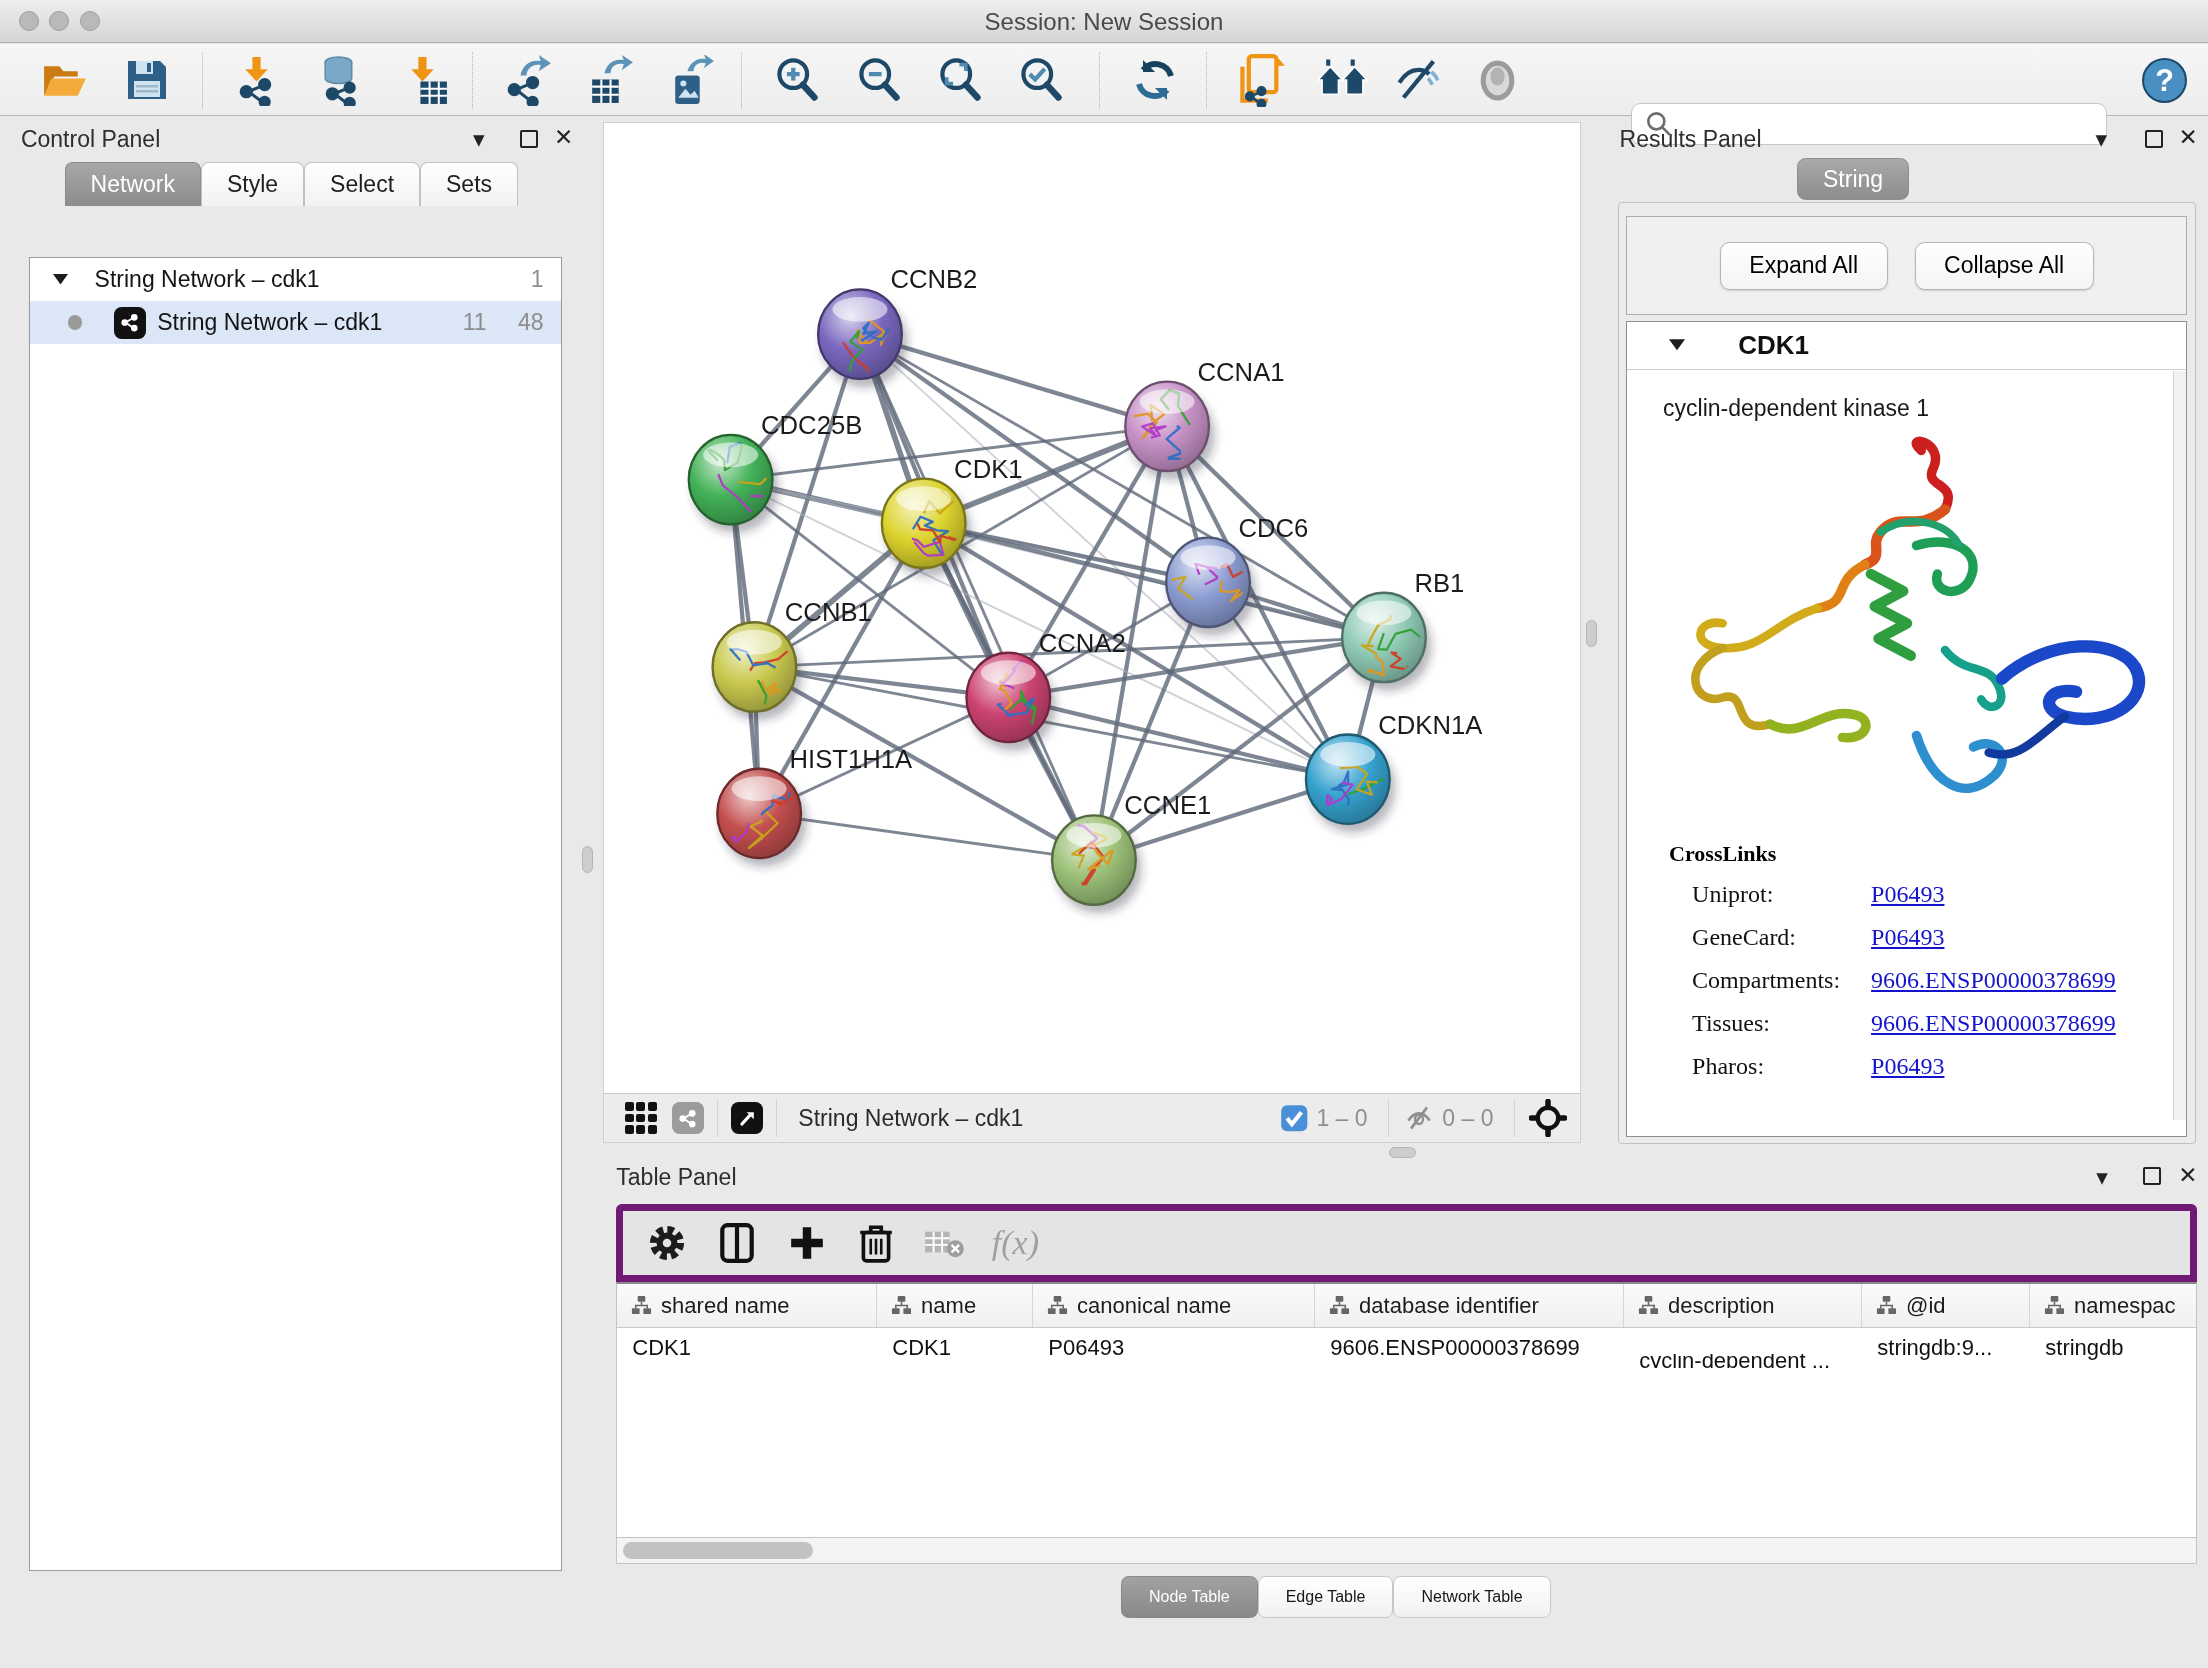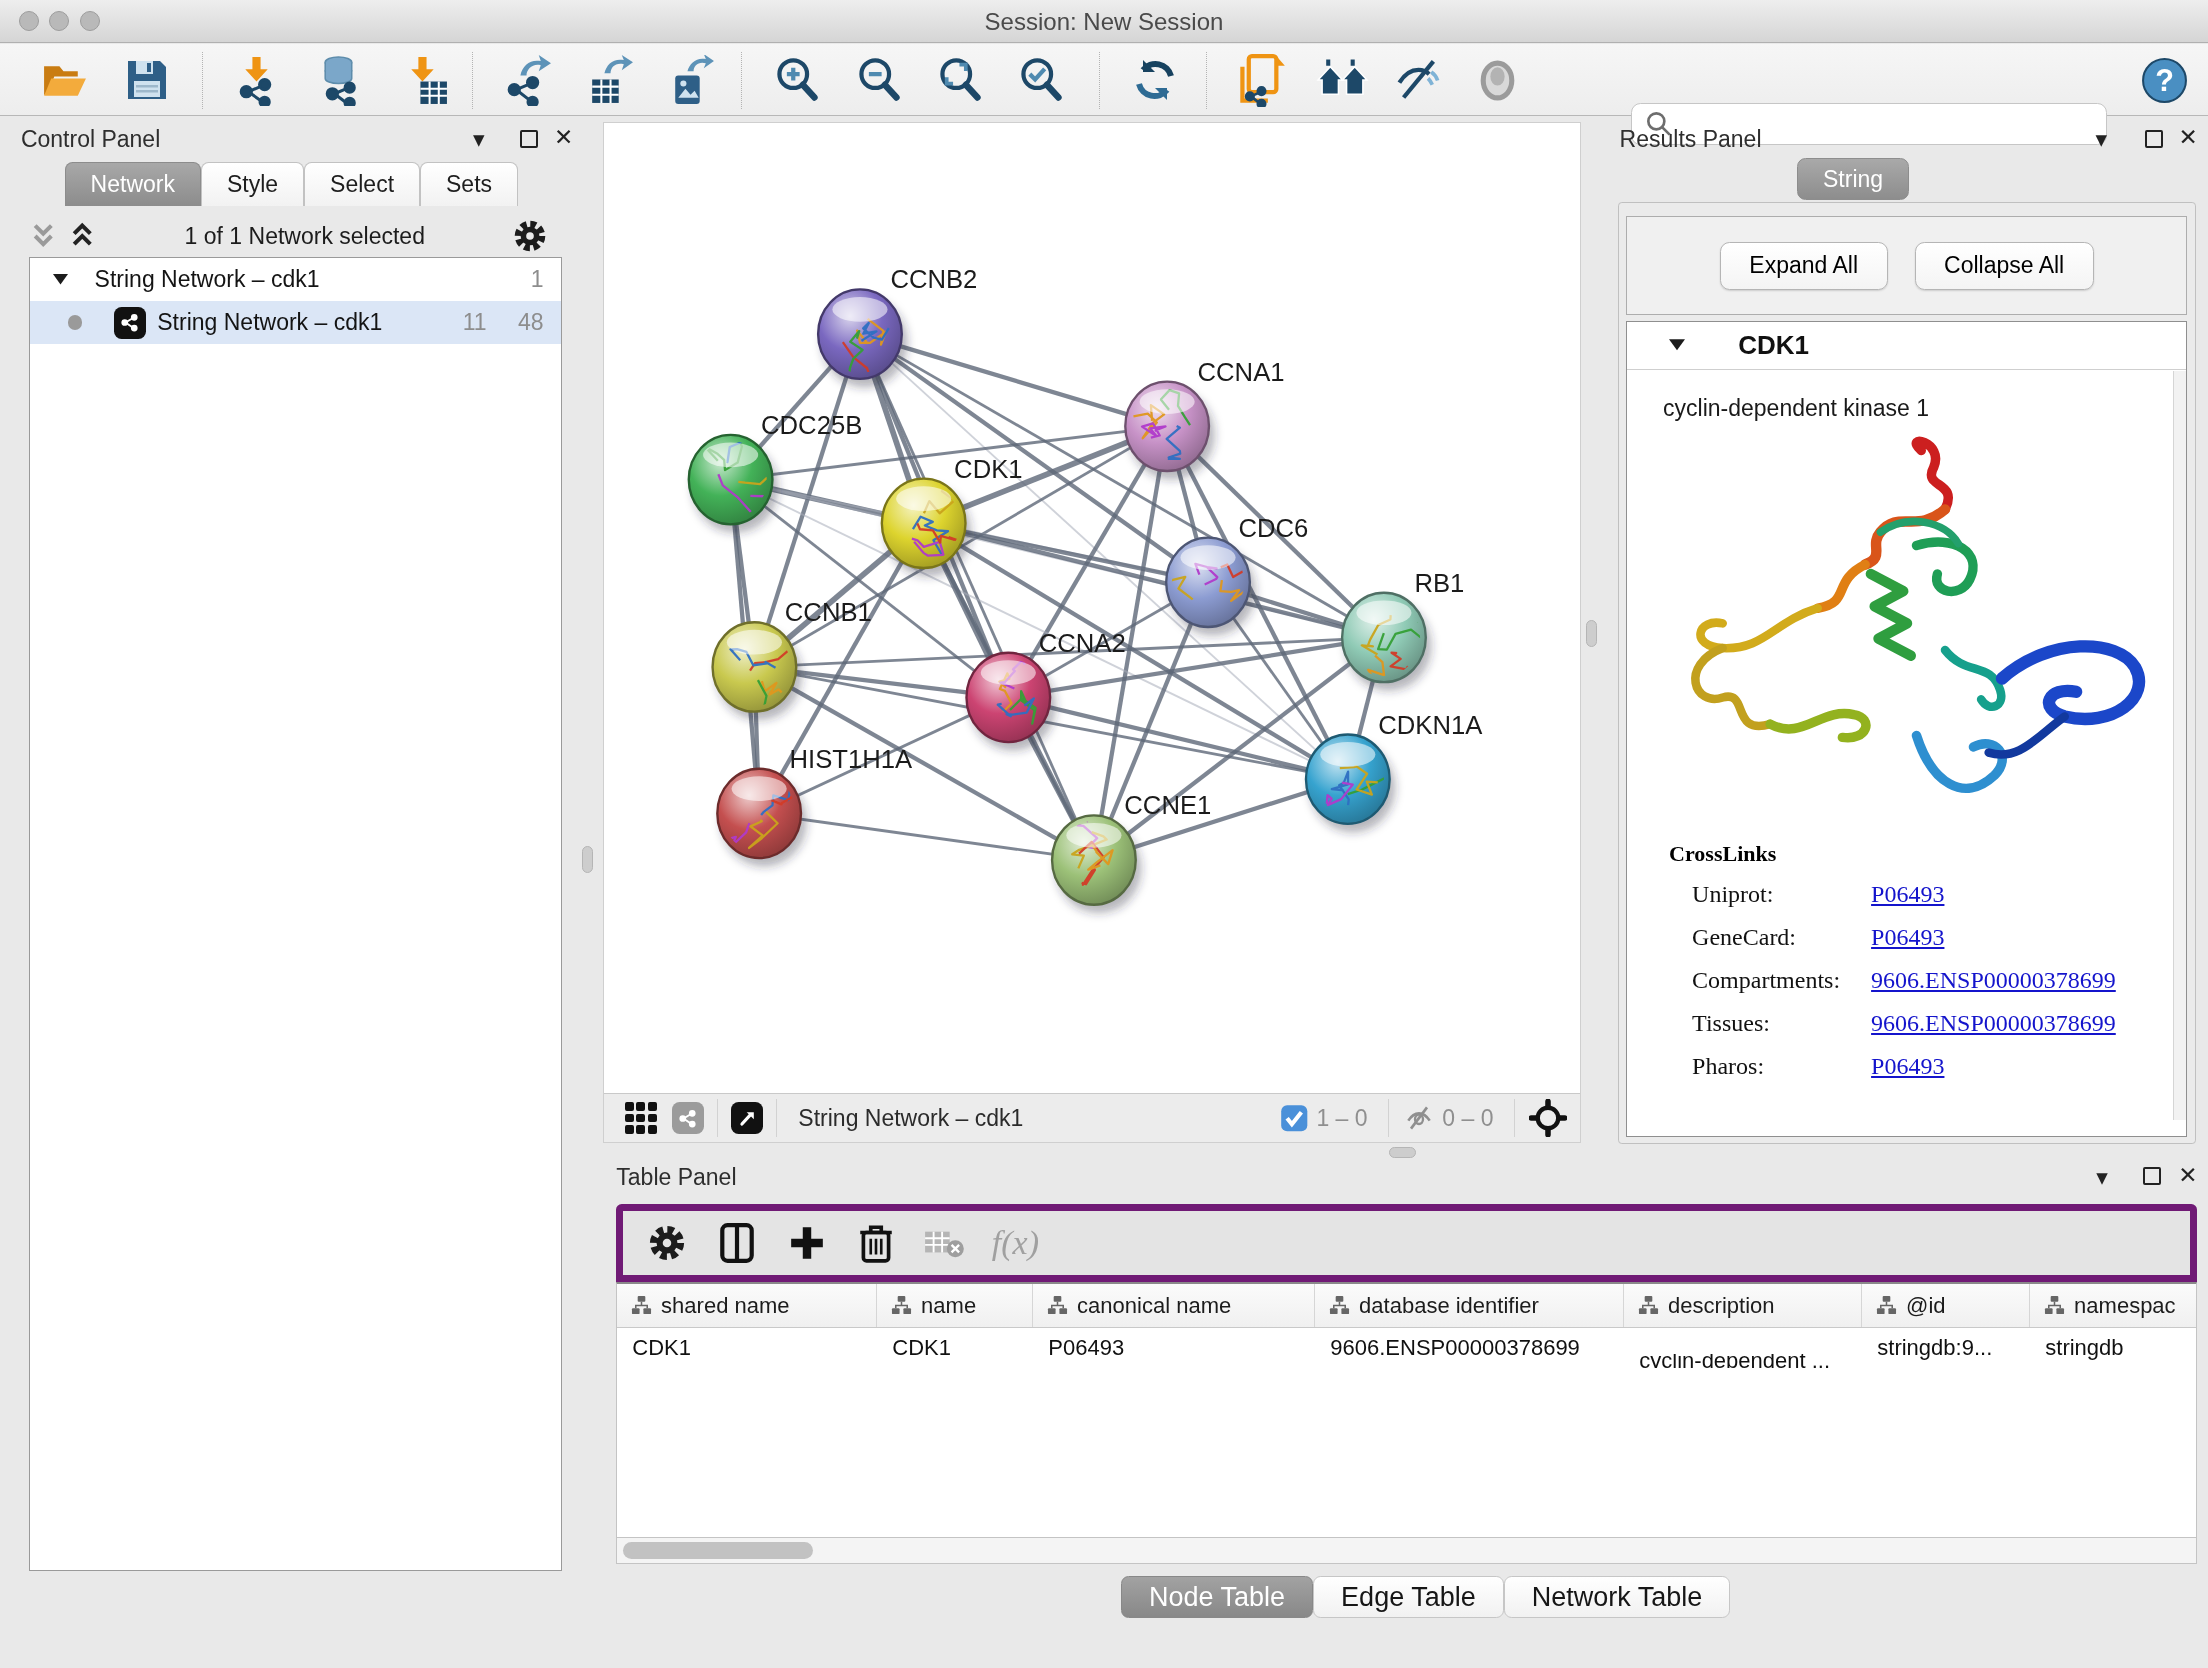--- a/index.html
+++ b/index.html
@@ -92,21 +92,21 @@
   #tp-header { display:flex; height:44px; background:linear-gradient(#fbfbfb,#f0f0f0); border-bottom:1px solid #c9c9c9; }
   .th { display:flex; align-items:center; gap:9.5px; padding-left:13.3px; font-size:22px; color:#1c1c1c;
     border-right:1px solid #d6d6d6; overflow:hidden; white-space:nowrap; flex:none; }
   #tp-row { display:flex; height:40px; }
   .td { font-size:22px; color:#111; padding-left:15px; display:flex; align-items:center;
     overflow:hidden; white-space:nowrap; flex:none; }
   #tp-hscroll { position:absolute; left:13.3px; top:379px; width:1581px; height:27px;
     background:#f4f4f4; border:1px solid #c4c4c4; }
   #tp-hthumb { position:absolute; left:5.7px; top:3.8px; width:190px; height:17px; background:#c2c2c2; border-radius:8.6px; }
   #tp-tabs { position:absolute; left:518px; top:418px; display:flex; }
-  .btab { height:42px; padding:0 27px; font-size:27px; display:flex; align-items:center;
+  .btab { height:42px; padding:0 27px; font-size:16px; display:flex; align-items:center;
     background:linear-gradient(#ffffff,#f1f1f1); border:1px solid #c6c6c6; border-radius:7.6px; color:#161616; }
   .btab.sel { background:linear-gradient(#a2a2a2,#888888); color:#fff; border-color:#888; }
 
   
   #statusbar { position:absolute; left:0; top:1605px; width:2208px; height:63px;
     background:#ededed; border-top:1.9px solid #c3c3c3; }
   .sbtn { position:absolute; top:8.6px; width:68px; height:46px; background:#f7f7f7;
     border:1.9px solid #b5b5b5; display:flex; align-items:center; justify-content:center; }
   #memory-btn { position:absolute; right:34px; top:8.6px; height:46px; padding:0 17px;
     background:#f7f7f7; border:1.9px solid #b5b5b5; display:flex; align-items:center; gap:9.5px; font-size:23px; color:#111; }
@@ -311,40 +311,20 @@
         </div>
       <div class="tab">
           <span>Style</span>
         </div>
       <div class="tab">
           <span>Select</span>
         </div>
       <div class="tab">
           <span>Sets</span>
         </div>
-    </div>
-    <div id="cp-chevrons">
-      <svg width="28.5" height="30" viewBox="0 0 24 26">
-          <g stroke="#9a9a9a" stroke-width="3.5" fill="none">
-            <path d="M5 4l7 7 7-7"></path>
-            <path d="M5 13l7 7 7-7"></path>
-          </g>
-        </svg>
-      <svg width="28.5" height="30" viewBox="0 0 24 26" style="margin-left:11.4px">
-          <g stroke="#222" stroke-width="3.5" fill="none">
-            <path d="M5 11L12 4l7 7"></path>
-            <path d="M5 20l7-7 7 7"></path>
-          </g>
-        </svg>
-      <span id="cp-status">1 of 1 Network selected</span>
-      <svg width="34" height="34" viewBox="0 0 40 40">
-          <circle cx="20" cy="20" r="13" fill="none" stroke="#1c1c1c" stroke-width="10" stroke-dasharray="6.2 4"></circle>
-          <circle cx="20" cy="20" r="11" fill="#1c1c1c"></circle>
-          <circle cx="20" cy="20" r="4.5" fill="#e9e9e9"></circle>
-        </svg>
     </div>
     <div id="cp-list">
       <div class="tree-row">
         <svg width="15" height="11.4" viewBox="0 0 16 12" style="margin-left:23px">
             <path d="M0 0h16l-8 11z" fill="#1c1c1c"></path>
           </svg>
         <span style="margin-left:27px">String Network – cdk1</span>
         <span class="tree-count" style="right:17px">1</span>
       </div>
       <div class="tree-row sel">

